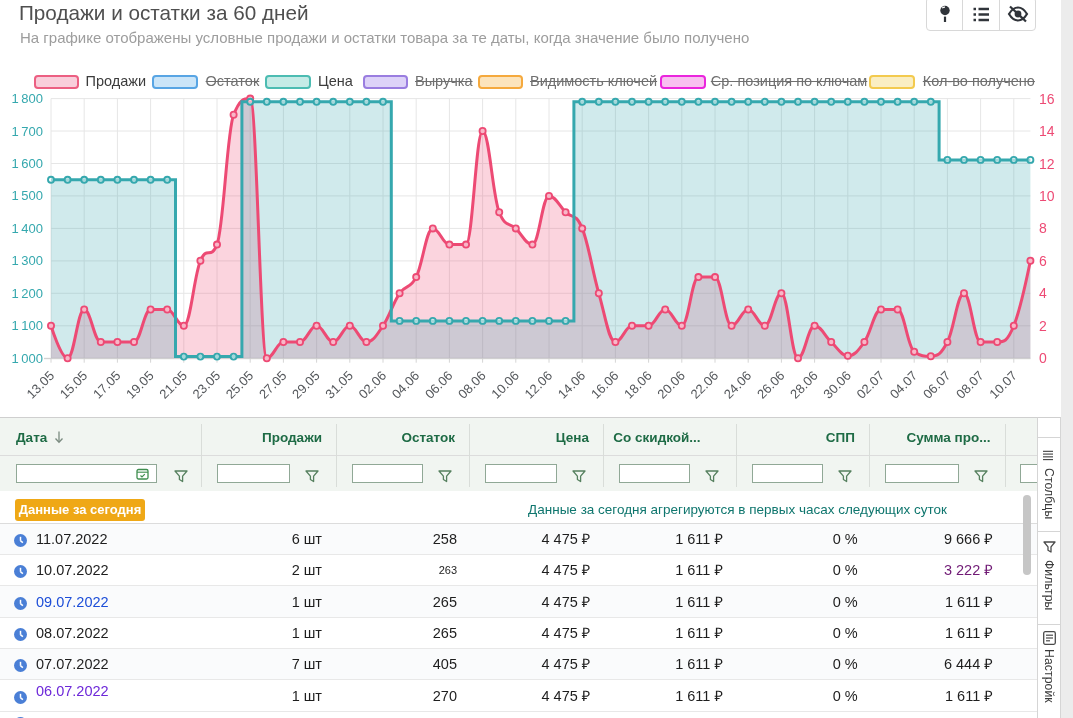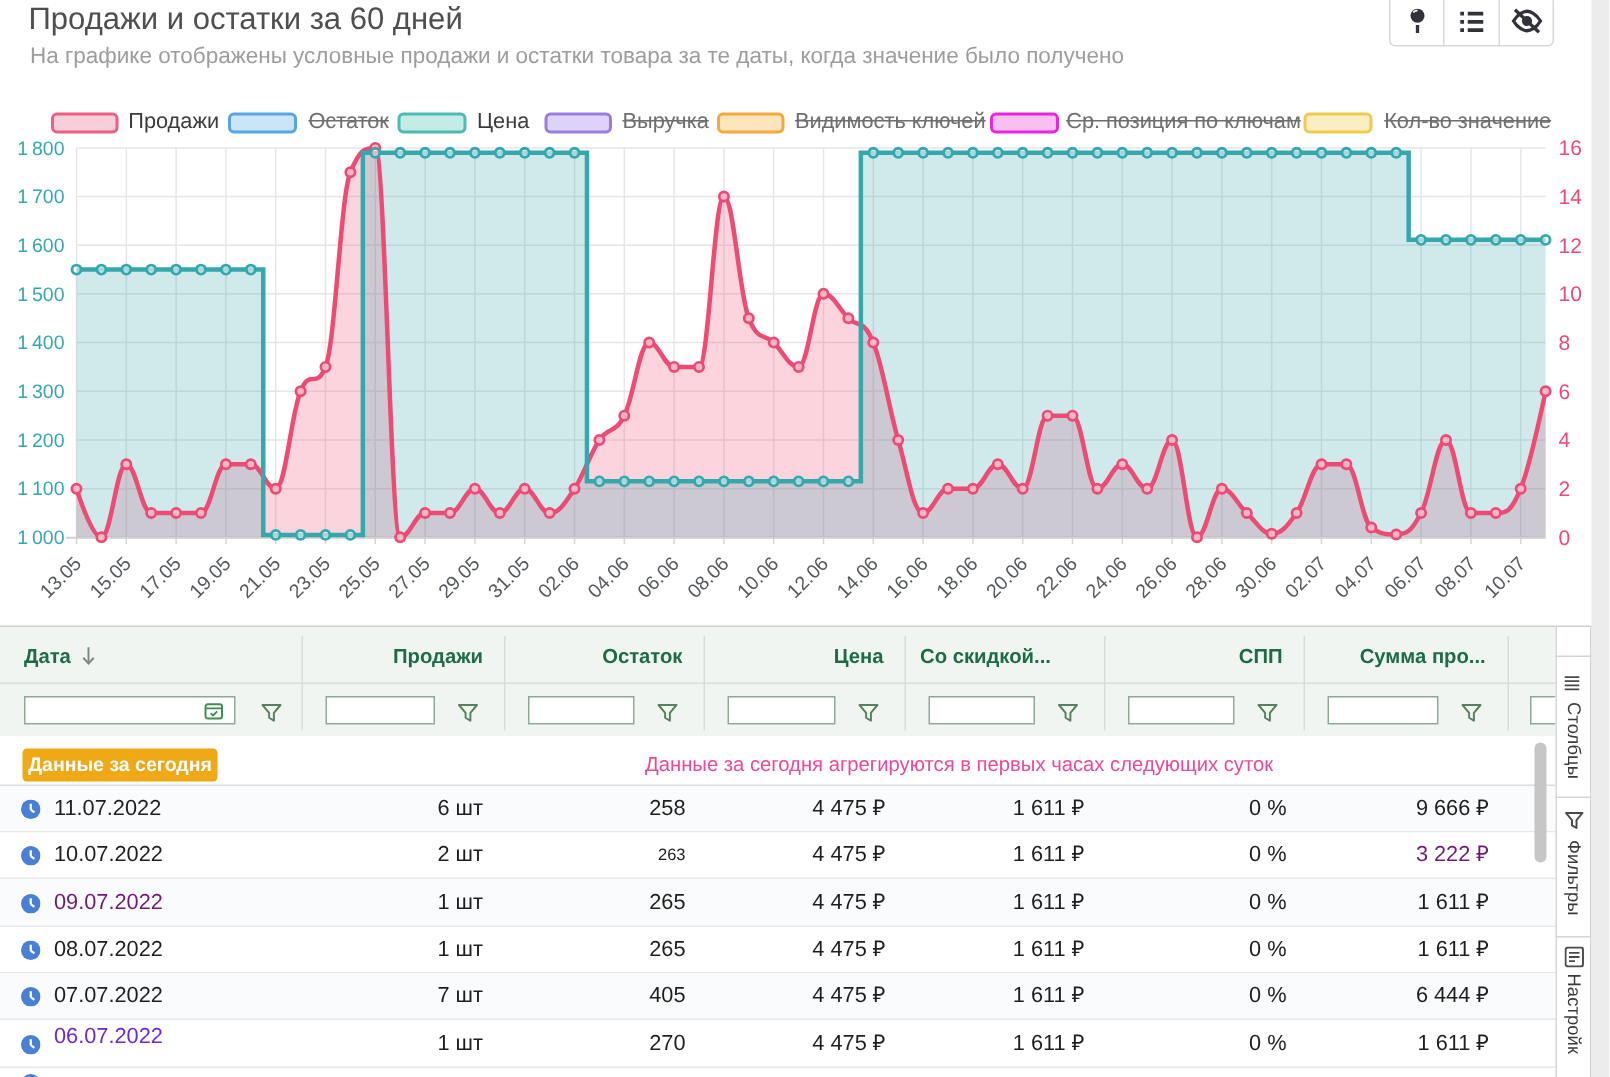--- a/index.html
+++ b/index.html
@@ -46,21 +46,21 @@
 <div style="position:absolute;left:205.6px;top:73px;font-size:14.5px;color:#6f6f6f;text-decoration:line-through">Остаток</div>
 <div style="position:absolute;left:265.0px;top:74.5px;width:46px;height:14.5px;border:2.4px solid #4cbcb2;background:#c5ebe6;border-radius:4px;box-sizing:border-box"></div>
 <div style="position:absolute;left:318.0px;top:73px;font-size:14.5px;color:#3c3c3c">Цена</div>
 <div style="position:absolute;left:363.0px;top:74.5px;width:45px;height:14.5px;border:2.4px solid #9a7de0;background:#ddd2f8;border-radius:4px;box-sizing:border-box"></div>
 <div style="position:absolute;left:415.0px;top:73px;font-size:14.5px;color:#6f6f6f;text-decoration:line-through">Выручка</div>
 <div style="position:absolute;left:478.0px;top:74.5px;width:45px;height:14.5px;border:2.4px solid #f5a93d;background:#fce4bc;border-radius:4px;box-sizing:border-box"></div>
 <div style="position:absolute;left:530.0px;top:73px;font-size:14.5px;color:#6f6f6f;text-decoration:line-through">Видимость ключей</div>
 <div style="position:absolute;left:659.6px;top:74.5px;width:46px;height:14.5px;border:2.4px solid #ea25dd;background:#f8c0f0;border-radius:4px;box-sizing:border-box"></div>
 <div style="position:absolute;left:710.8px;top:73px;font-size:14.5px;color:#6f6f6f;text-decoration:line-through">Ср. позиция по ключам</div>
 <div style="position:absolute;left:869.0px;top:74.5px;width:46px;height:14.5px;border:2.4px solid #f3ca4e;background:#faeec2;border-radius:4px;box-sizing:border-box"></div>
-<div style="position:absolute;left:922.8px;top:73px;font-size:14.5px;color:#6f6f6f;text-decoration:line-through">Кол-во значение</div>
+<div style="position:absolute;left:922.8px;top:73px;font-size:14.5px;color:#6f6f6f;text-decoration:line-through">Кол-во получено</div>
 <svg width="1073" height="418" style="position:absolute;left:0;top:0">
 <line x1="44.0" y1="358.2" x2="1030.4" y2="358.2" stroke="#e6e6e6" stroke-width="1"></line>
 <line x1="51.0" y1="325.8" x2="1030.4" y2="325.8" stroke="#e6e6e6" stroke-width="1"></line>
 <line x1="51.0" y1="293.3" x2="1030.4" y2="293.3" stroke="#e6e6e6" stroke-width="1"></line>
 <line x1="51.0" y1="260.9" x2="1030.4" y2="260.9" stroke="#e6e6e6" stroke-width="1"></line>
 <line x1="51.0" y1="228.4" x2="1030.4" y2="228.4" stroke="#e6e6e6" stroke-width="1"></line>
 <line x1="51.0" y1="195.9" x2="1030.4" y2="195.9" stroke="#e6e6e6" stroke-width="1"></line>
 <line x1="51.0" y1="163.5" x2="1030.4" y2="163.5" stroke="#e6e6e6" stroke-width="1"></line>
 <line x1="51.0" y1="131.0" x2="1030.4" y2="131.0" stroke="#e6e6e6" stroke-width="1"></line>
 <line x1="51.0" y1="98.6" x2="1030.4" y2="98.6" stroke="#e6e6e6" stroke-width="1"></line>
@@ -349,21 +349,21 @@
 <div style="position:absolute;left:838.0px;top:468.5px"><svg width="14" height="13" viewBox="0 0 14 13">
       <path d="M1 1 H13 L8.6 6.2 V11.5 L5.4 9.5 V6.2 Z" fill="none" stroke="#56805f" stroke-width="1.3" stroke-linejoin="round"></path>
     </svg></div>
 <div style="position:absolute;left:885.0px;top:464.3px;width:73.5px;height:18.8px;background:#fff;border:1.4px solid #90a896;box-sizing:border-box"></div>
 <div style="position:absolute;left:973.5px;top:468.5px"><svg width="14" height="13" viewBox="0 0 14 13">
       <path d="M1 1 H13 L8.6 6.2 V11.5 L5.4 9.5 V6.2 Z" fill="none" stroke="#56805f" stroke-width="1.3" stroke-linejoin="round"></path>
     </svg></div>
 <div style="position:absolute;left:1019.6px;top:464.3px;width:17.4px;height:18.8px;background:#fff;border:1.4px solid #90a896;border-right:none;box-sizing:border-box"></div>
 <div style="position:absolute;left:0;top:490.5px;width:1037px;height:33px;background:#fff;border-bottom:1px solid #dcdcdc;box-sizing:border-box"></div>
 <div style="position:absolute;left:15px;top:499.4px;width:130px;height:22px;background:#efa816;border-radius:3px;color:#fff;font-weight:bold;font-size:13px;text-align:center;line-height:22px">Данные за сегодня</div>
-<div style="position:absolute;left:430px;top:500.5px;width:615px;font-size:13.5px;line-height:17px;color:#ec4899">Данные за сегодня агрегируются в первых часах следующих суток</div>
+<div style="position:absolute;left:430px;top:500.5px;width:615px;text-align:center;font-size:13.5px;line-height:17px;color:#0f766e">Данные за сегодня агрегируются в первых часах следующих суток</div>
 <div style="position:absolute;left:0;top:523.5px;width:1037px;height:31.4px;background:#fafbfc;border-bottom:1px solid #e8e8e8;box-sizing:border-box"></div>
 <div style="position:absolute;left:14px;top:532.7px"><svg width="13" height="13" viewBox="0 0 13 13">
       <circle cx="6.5" cy="6.5" r="6.5" fill="#4a7fd6"></circle>
       <line x1="6.5" y1="6.8" x2="6.5" y2="2.8" stroke="#fff" stroke-width="1.5"></line>
       <line x1="6.5" y1="6.8" x2="8.9" y2="8.6" stroke="#fff" stroke-width="1.5"></line>
     </svg></div>
 <div style="position:absolute;left:36px;top:530.7px;font-size:14.5px;line-height:17px;color:#1e1e1e">11.07.2022</div>
 <div style="position:absolute;left:202.0px;top:530.7px;width:120px;text-align:right;font-size:14.5px;line-height:17px;color:#1e1e1e">6 шт</div>
 <div style="position:absolute;left:337.0px;top:530.7px;width:120px;text-align:right;font-size:14.5px;line-height:17px;color:#1e1e1e">258</div>
 <div style="position:absolute;left:470.3px;top:530.7px;width:120px;text-align:right;font-size:14.5px;line-height:17px;color:#1e1e1e">4 475 ₽</div>
@@ -382,21 +382,21 @@
 <div style="position:absolute;left:470.3px;top:562.1px;width:120px;text-align:right;font-size:14.5px;line-height:17px;color:#1e1e1e">4 475 ₽</div>
 <div style="position:absolute;left:602.9px;top:562.1px;width:120px;text-align:right;font-size:14.5px;line-height:17px;color:#1e1e1e">1 611 ₽</div>
 <div style="position:absolute;left:737.7px;top:562.1px;width:120px;text-align:right;font-size:14.5px;line-height:17px;color:#1e1e1e">0 %</div>
 <div style="position:absolute;left:872.7px;top:562.1px;width:120px;text-align:right;font-size:14.5px;line-height:17px;color:#701a75">3 222 ₽</div>
 <div style="position:absolute;left:0;top:586.3px;width:1037px;height:31.4px;background:#fafbfc;border-bottom:1px solid #e8e8e8;box-sizing:border-box"></div>
 <div style="position:absolute;left:14px;top:595.5px"><svg width="13" height="13" viewBox="0 0 13 13">
       <circle cx="6.5" cy="6.5" r="6.5" fill="#4a7fd6"></circle>
       <line x1="6.5" y1="6.8" x2="6.5" y2="2.8" stroke="#fff" stroke-width="1.5"></line>
       <line x1="6.5" y1="6.8" x2="8.9" y2="8.6" stroke="#fff" stroke-width="1.5"></line>
     </svg></div>
-<div style="position:absolute;left:36px;top:593.5px;font-size:14.5px;line-height:17px;color:#701a75">09.07.2022</div>
+<div style="position:absolute;left:36px;top:593.5px;font-size:14.5px;line-height:17px;color:#1d4ed8">09.07.2022</div>
 <div style="position:absolute;left:202.0px;top:593.5px;width:120px;text-align:right;font-size:14.5px;line-height:17px;color:#1e1e1e">1 шт</div>
 <div style="position:absolute;left:337.0px;top:593.5px;width:120px;text-align:right;font-size:14.5px;line-height:17px;color:#1e1e1e">265</div>
 <div style="position:absolute;left:470.3px;top:593.5px;width:120px;text-align:right;font-size:14.5px;line-height:17px;color:#1e1e1e">4 475 ₽</div>
 <div style="position:absolute;left:602.9px;top:593.5px;width:120px;text-align:right;font-size:14.5px;line-height:17px;color:#1e1e1e">1 611 ₽</div>
 <div style="position:absolute;left:737.7px;top:593.5px;width:120px;text-align:right;font-size:14.5px;line-height:17px;color:#1e1e1e">0 %</div>
 <div style="position:absolute;left:872.7px;top:593.5px;width:120px;text-align:right;font-size:14.5px;line-height:17px;color:#1e1e1e">1 611 ₽</div>
 <div style="position:absolute;left:0;top:617.7px;width:1037px;height:31.4px;background:#ffffff;border-bottom:1px solid #e8e8e8;box-sizing:border-box"></div>
 <div style="position:absolute;left:14px;top:626.9px"><svg width="13" height="13" viewBox="0 0 13 13">
       <circle cx="6.5" cy="6.5" r="6.5" fill="#4a7fd6"></circle>
       <line x1="6.5" y1="6.8" x2="6.5" y2="2.8" stroke="#fff" stroke-width="1.5"></line>

